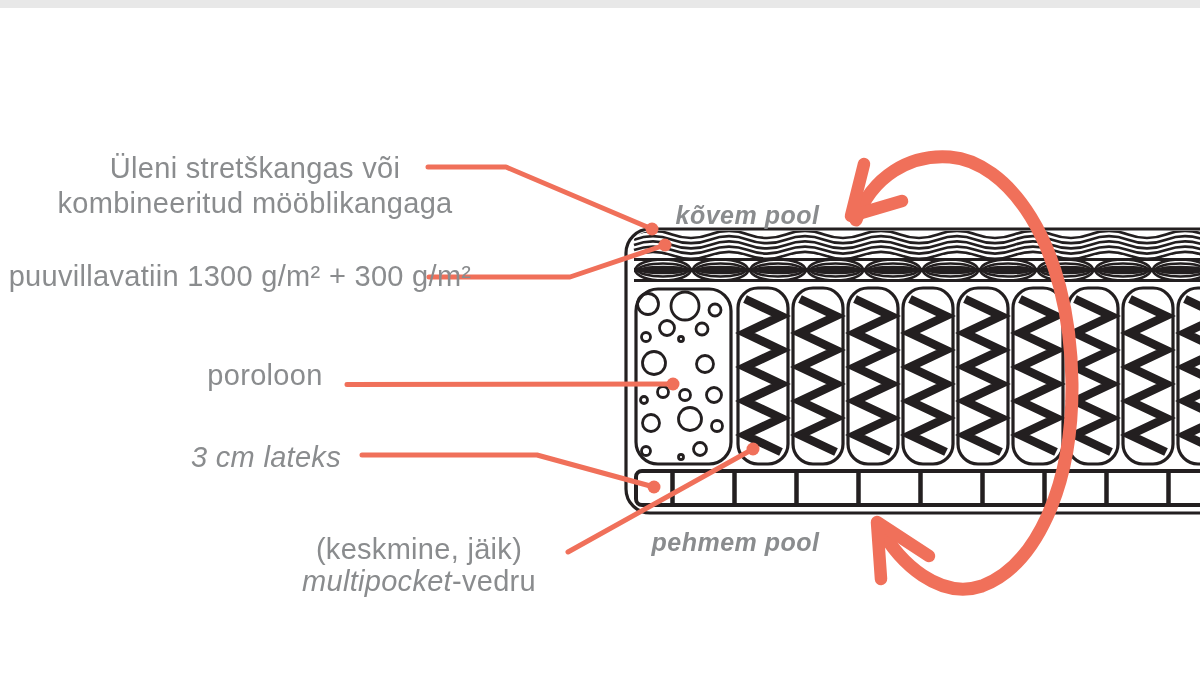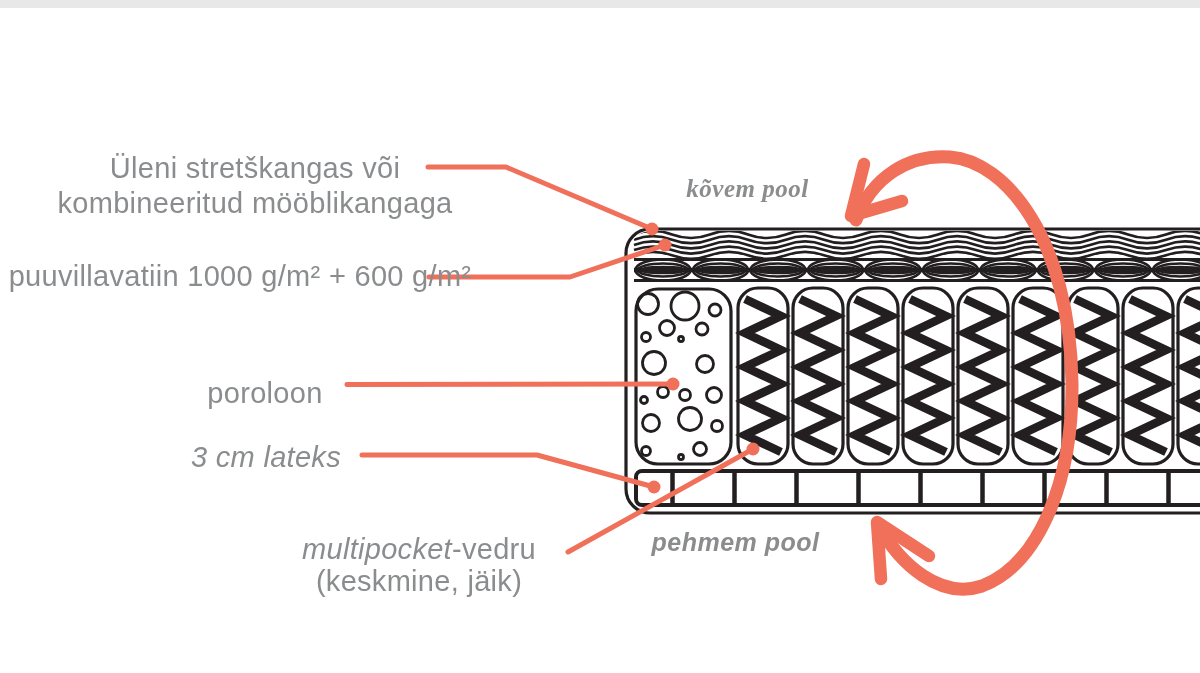--- a/index.html
+++ b/index.html
@@ -167,29 +167,29 @@
       <path class="arrow" stroke-width="12.5" d="M881 571 L877 514 L929 548"></path>
     </g>
   </svg>
 
   <div class="lbl" style="left:-5px; top:143px; width:520px;">
     <div>Üleni stretškangas või</div>
     <div>kombineeritud mööblikangaga</div>
   </div>
 
   <div class="lbl" style="left:0px; top:251px; width:480px;">
-    <div>puuvillavatiin 1000 g/m² + 600 g/m²</div>
+    <div>puuvillavatiin 1300 g/m² + 300 g/m²</div>
   </div>
 
-  <div class="lbl" style="left:0px; top:368px; width:530px;">poroloon</div>
+  <div class="lbl" style="left:0px; top:350px; width:530px;">poroloon</div>
 
   <div class="lbl" style="left:0px; top:432px; width:532px;font-style:italic;">3 cm lateks</div>
 
   <div class="lbl" style="left:0px; top:525px; width:838px; line-height:32px;">
+    <div>(keskmine, jäik)</div>
     <div><span class="it">multipocket</span><span>-vedru</span></div>
-    <div>(keskmine, jäik)</div>
   </div>
 
-  <div class="side-lbl" style="left:640px; top:168px; width:215px;font-family:Liberation Serif, serif;">kõvem pool</div>
+  <div class="side-lbl" style="left:640px; top:194px; width:215px;">kõvem pool</div>
 
   <div class="side-lbl" style="left:628px; top:521px; width:215px;">pehmem pool</div>
 
 </div>
 
 </body></html>

